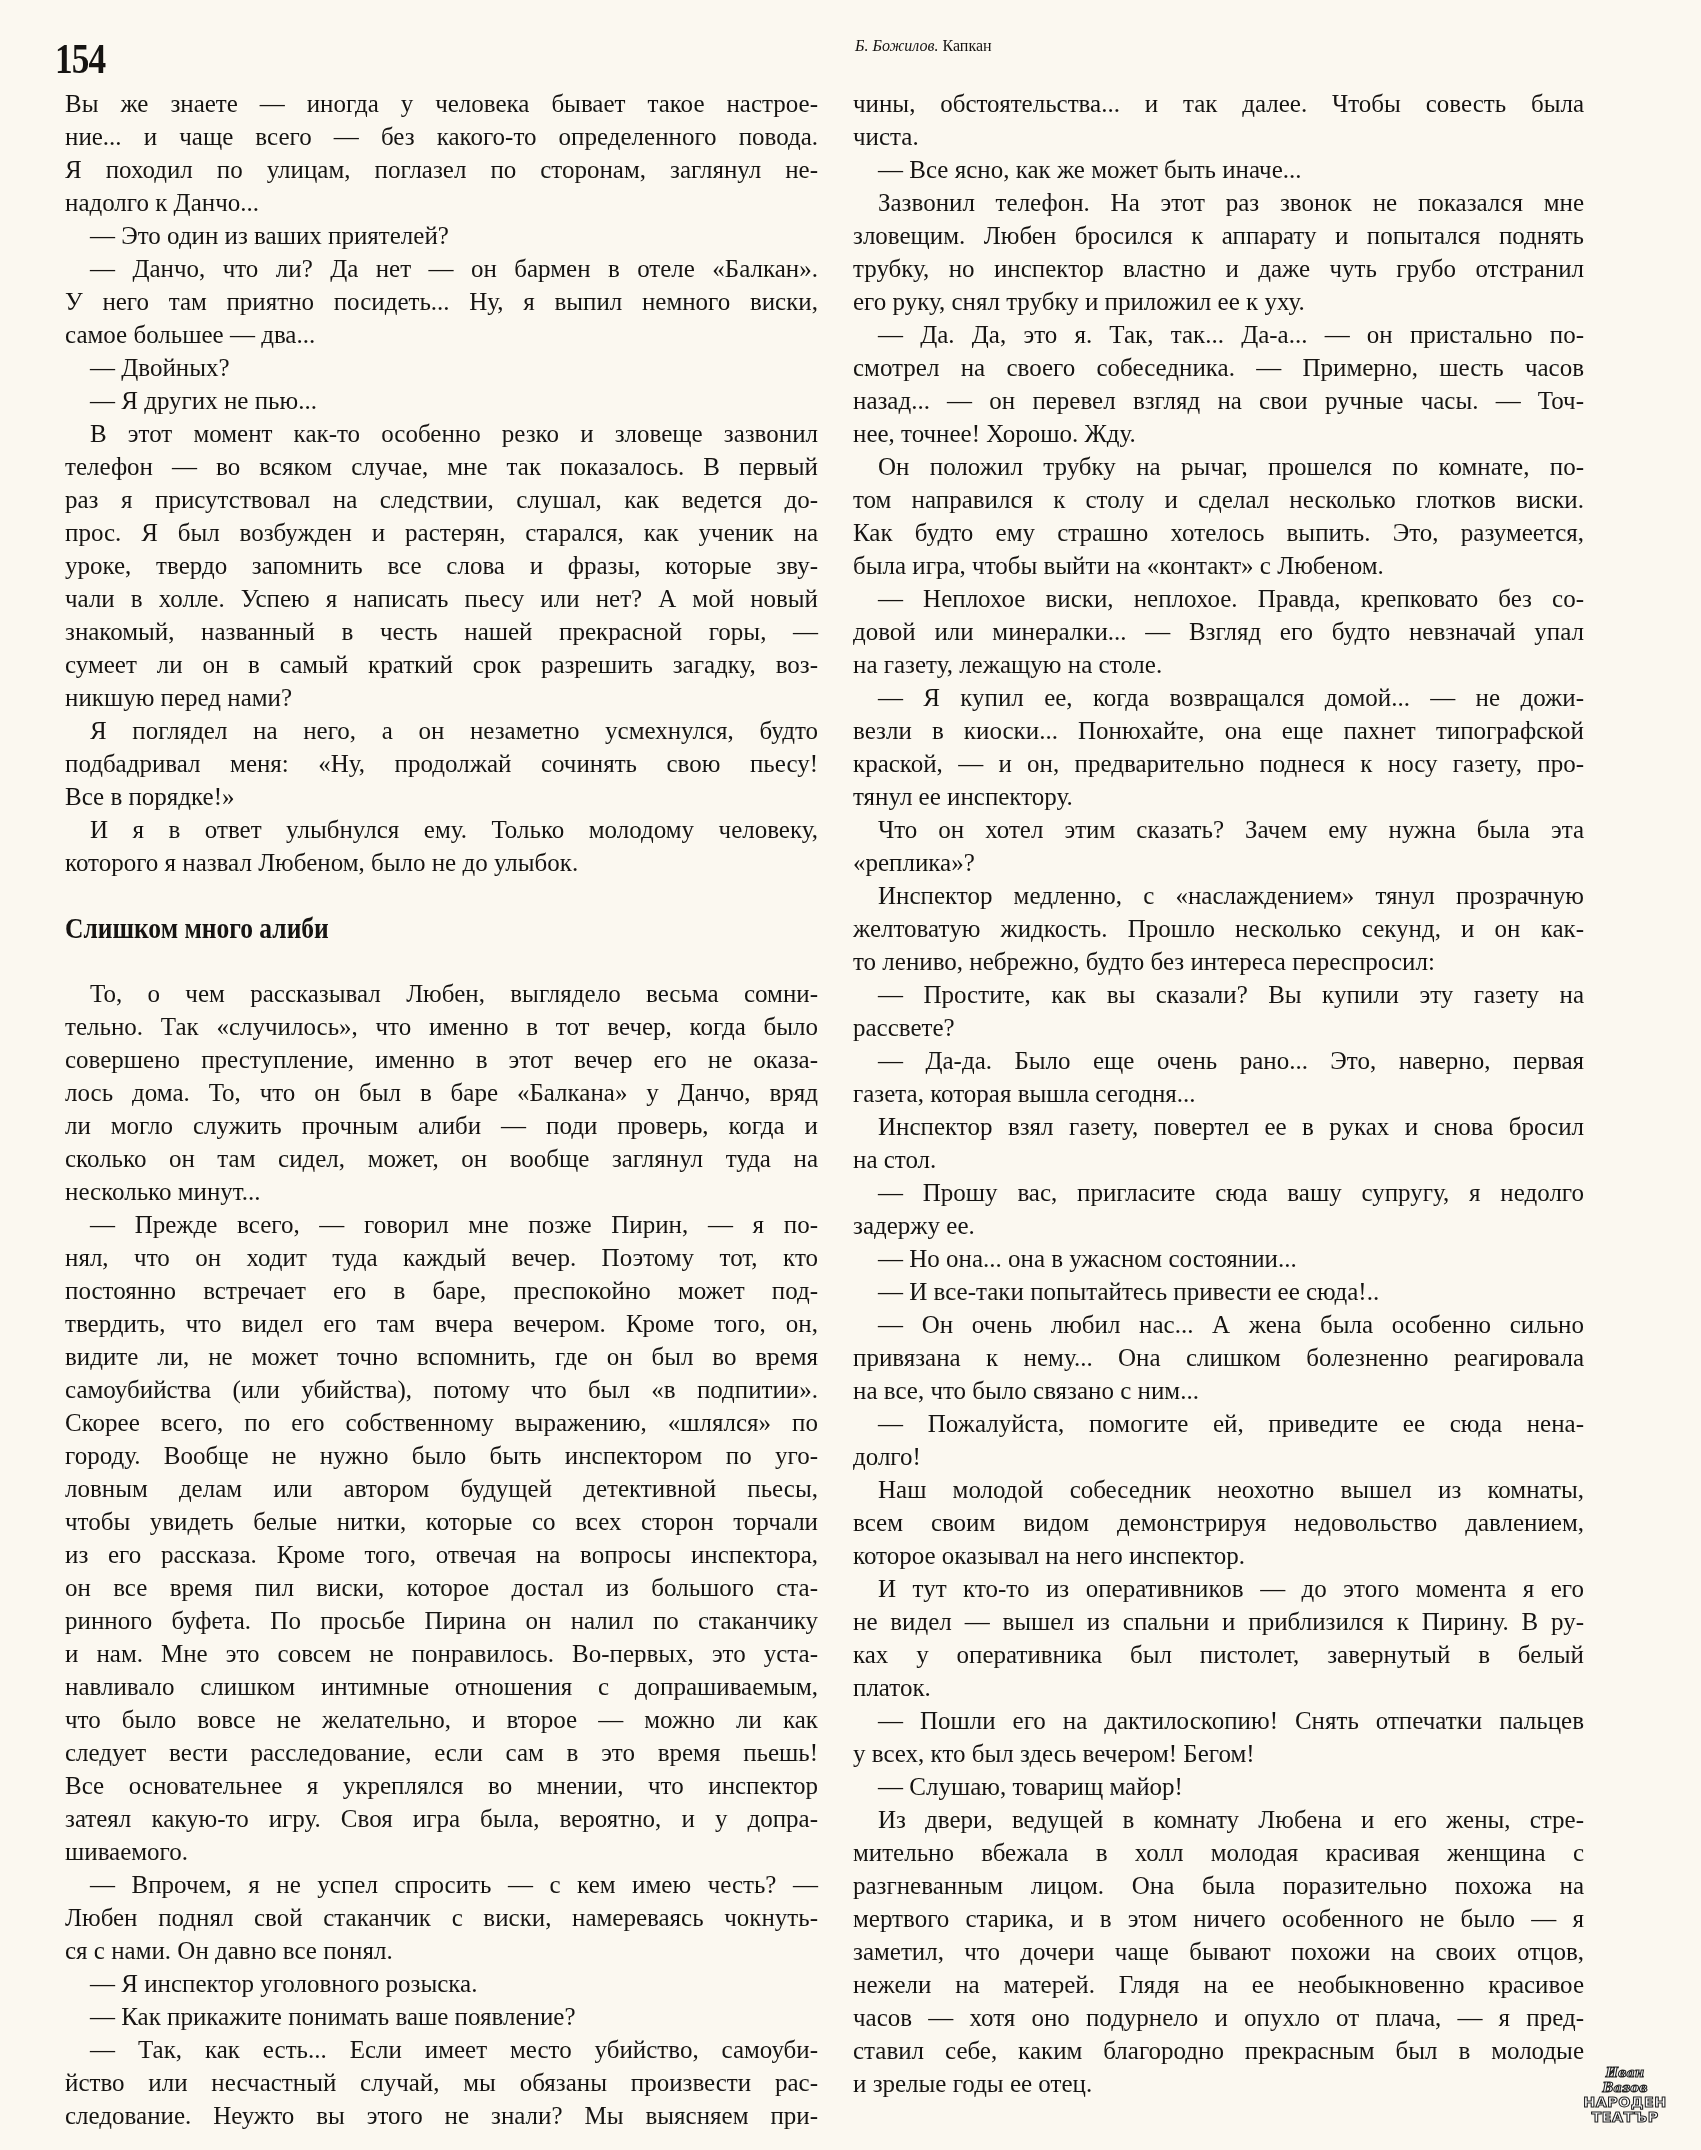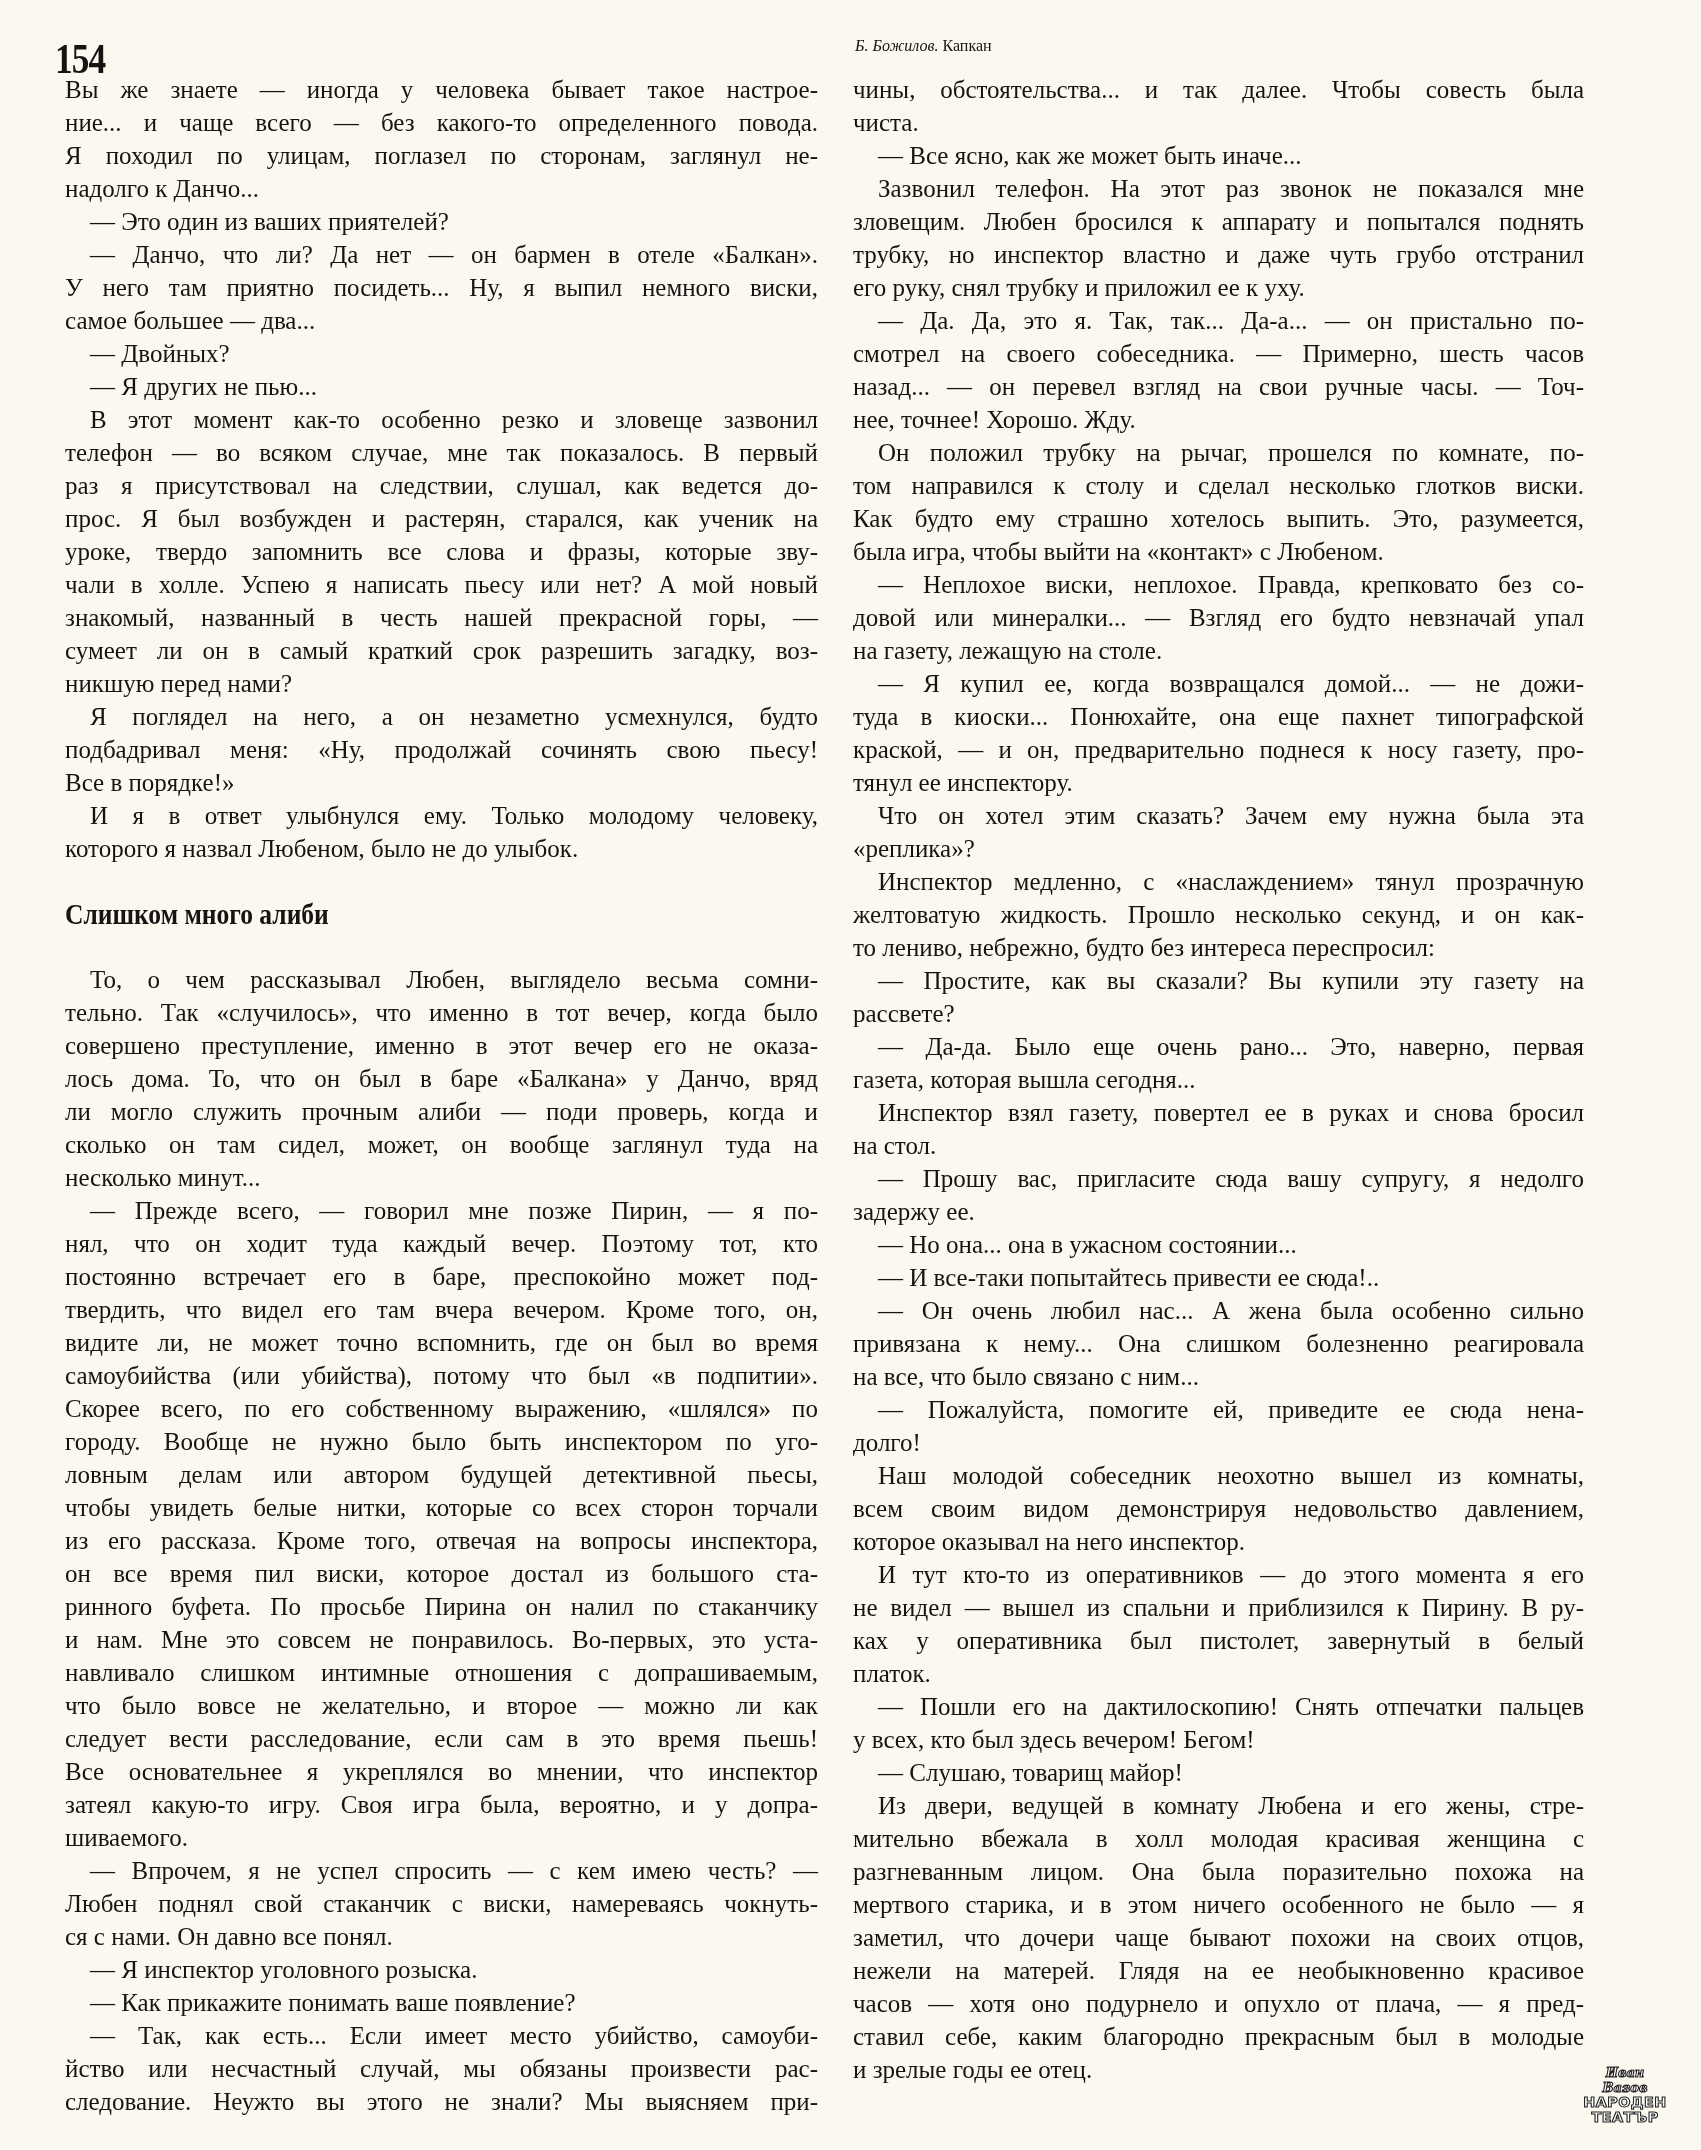--- a/index.html
+++ b/index.html
@@ -14,21 +14,21 @@
     position: absolute; left: 55px; top: 34px;
     font-size: 43px; font-weight: bold; letter-spacing: -1.1px;
     transform: scaleX(0.82); transform-origin: left top;
   }
   .running-head {
     position: absolute; left: 855px; top: 37px;
     font-size: 16px; font-style: italic;
   }
   .running-head .title { font-style: normal; }
   .col {
-    position: absolute; top: 73px;
+    position: absolute; top: 87px;
     font-size: 25px; line-height: 33px;
     text-align: justify;
   }
   .col-left { left: 65px; width: 753px; }
   .col-right { left: 853px; width: 731px; }
   .col .line { display: block; white-space: nowrap; text-align-last: justify; text-align: justify; }
   .col .line.last { text-align-last: left; }
   .col .line.indent { padding-left: 25px; }
   .section-heading {
     display: block; font-weight: bold; font-size: 29px;
@@ -134,21 +134,21 @@
     <span class="line">назад... — он перевел взгляд на свои ручные часы. — Точ-</span>
     <span class="line last">нее, точнее! Хорошо. Жду.</span>
     <span class="line indent">Он положил трубку на рычаг, прошелся по комнате, по-</span>
     <span class="line">том направился к столу и сделал несколько глотков виски.</span>
     <span class="line">Как будто ему страшно хотелось выпить. Это, разумеется,</span>
     <span class="line last">была игра, чтобы выйти на «контакт» с Любеном.</span>
     <span class="line indent">— Неплохое виски, неплохое. Правда, крепковато без со-</span>
     <span class="line">довой или минералки... — Взгляд его будто невзначай упал</span>
     <span class="line last">на газету, лежащую на столе.</span>
     <span class="line indent">— Я купил ее, когда возвращался домой... — не дожи-</span>
-    <span class="line">туда в киоски... Понюхайте, она еще пахнет типографской</span>
+    <span class="line">везли в киоски... Понюхайте, она еще пахнет типографской</span>
     <span class="line">краской, — и он, предварительно поднеся к носу газету, про-</span>
     <span class="line last">тянул ее инспектору.</span>
     <span class="line indent">Что он хотел этим сказать? Зачем ему нужна была эта</span>
     <span class="line last">«реплика»?</span>
     <span class="line indent">Инспектор медленно, с «наслаждением» тянул прозрачную</span>
     <span class="line">желтоватую жидкость. Прошло несколько секунд, и он как-</span>
     <span class="line last">то лениво, небрежно, будто без интереса переспросил:</span>
     <span class="line indent">— Простите, как вы сказали? Вы купили эту газету на</span>
     <span class="line last">рассвете?</span>
     <span class="line indent">— Да-да. Было еще очень рано... Это, наверно, первая</span>

